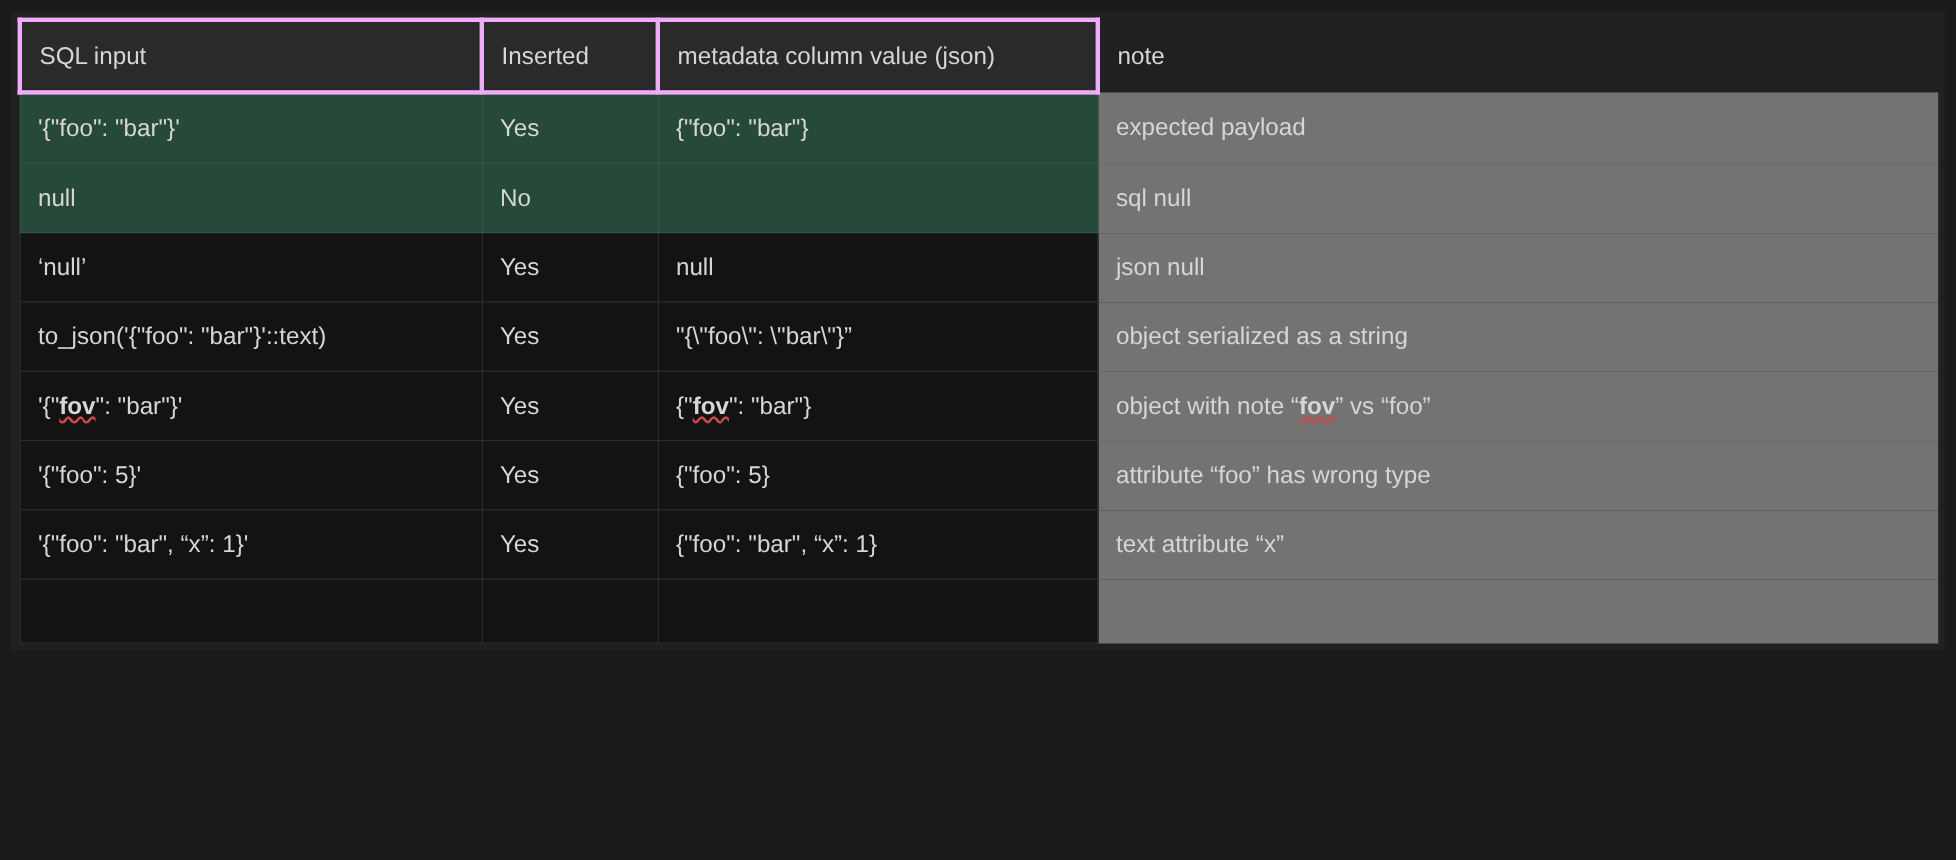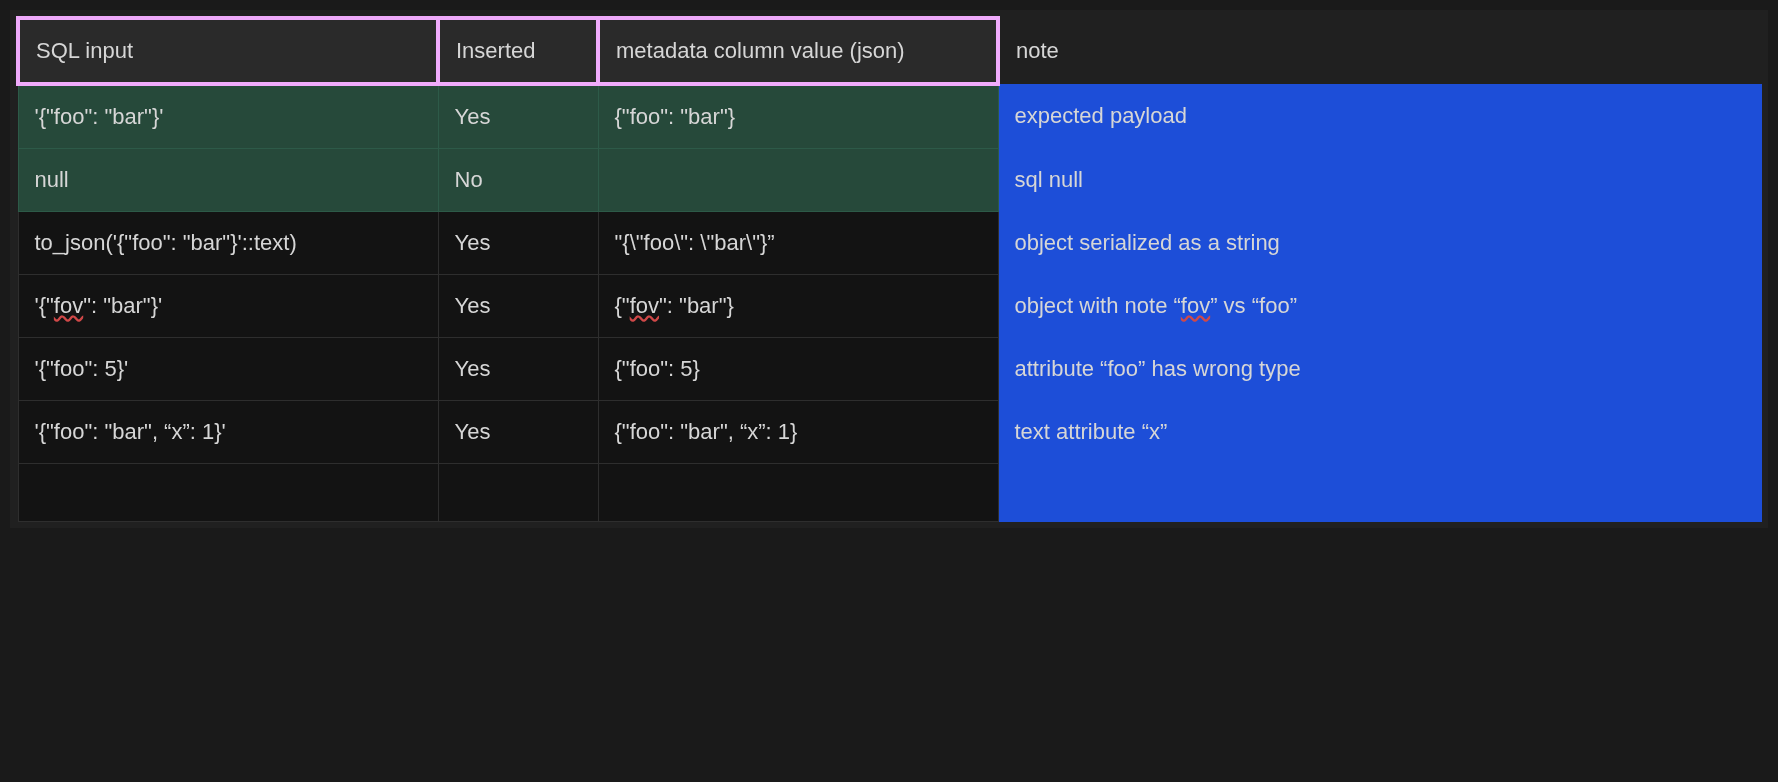--- a/index.html
+++ b/index.html
@@ -42,33 +42,34 @@
       color: #d6d6d6;
       border: 1px solid #2e2e2e;
       background: #131313;
       vertical-align: middle;
     }
     tr.hl td.boxed {
       background: #26493a;
       border-color: #2d5a48;
     }
     td.note-col {
-      background: #1d4ed8;
+      background: #737373;
       border: 1px solid transparent;
     }
     td.empty-cell {
       height: 58px;
     }
     .col-sql { width: 420px; }
     .col-ins { width: 160px; }
     .col-meta { width: 400px; margin-left: 40px; }
     .col-note { width: auto; margin-left: 31px; }
     .typo {
       text-decoration: underline wavy #d04848;
       text-decoration-skip-ink: none;
+      font-weight: bold;
     }
   </style>
 </head>
 <body>
 
 <div class="table-wrap">
   <table>
     <thead>
       <tr>
         <th class="col-sql">SQL input</th>
@@ -82,20 +83,26 @@
           <td class="boxed">'{"foo": "bar"}'</td>
           <td class="boxed">Yes</td>
           <td class="boxed">{"foo": "bar"}</td>
           <td class="note-col">expected payload</td>
         </tr>
         <tr class="hl">
           <td class="boxed">null</td>
           <td class="boxed">No</td>
           <td class="boxed"></td>
           <td class="note-col">sql null</td>
+        </tr>
+        <tr>
+          <td class="boxed">‘null’</td>
+          <td class="boxed">Yes</td>
+          <td class="boxed">null</td>
+          <td class="note-col">json null</td>
         </tr>
         <tr>
           <td class="boxed">to_json('{"foo": "bar"}'::text)</td>
           <td class="boxed">Yes</td>
           <td class="boxed">"{\"foo\": \"bar\"}”</td>
           <td class="note-col">object serialized as a string</td>
         </tr>
         <tr>
           <td class="boxed"><span>'{"</span><span class="typo">fov</span><span>": "bar"}'</span></td>
           <td class="boxed">Yes</td>

